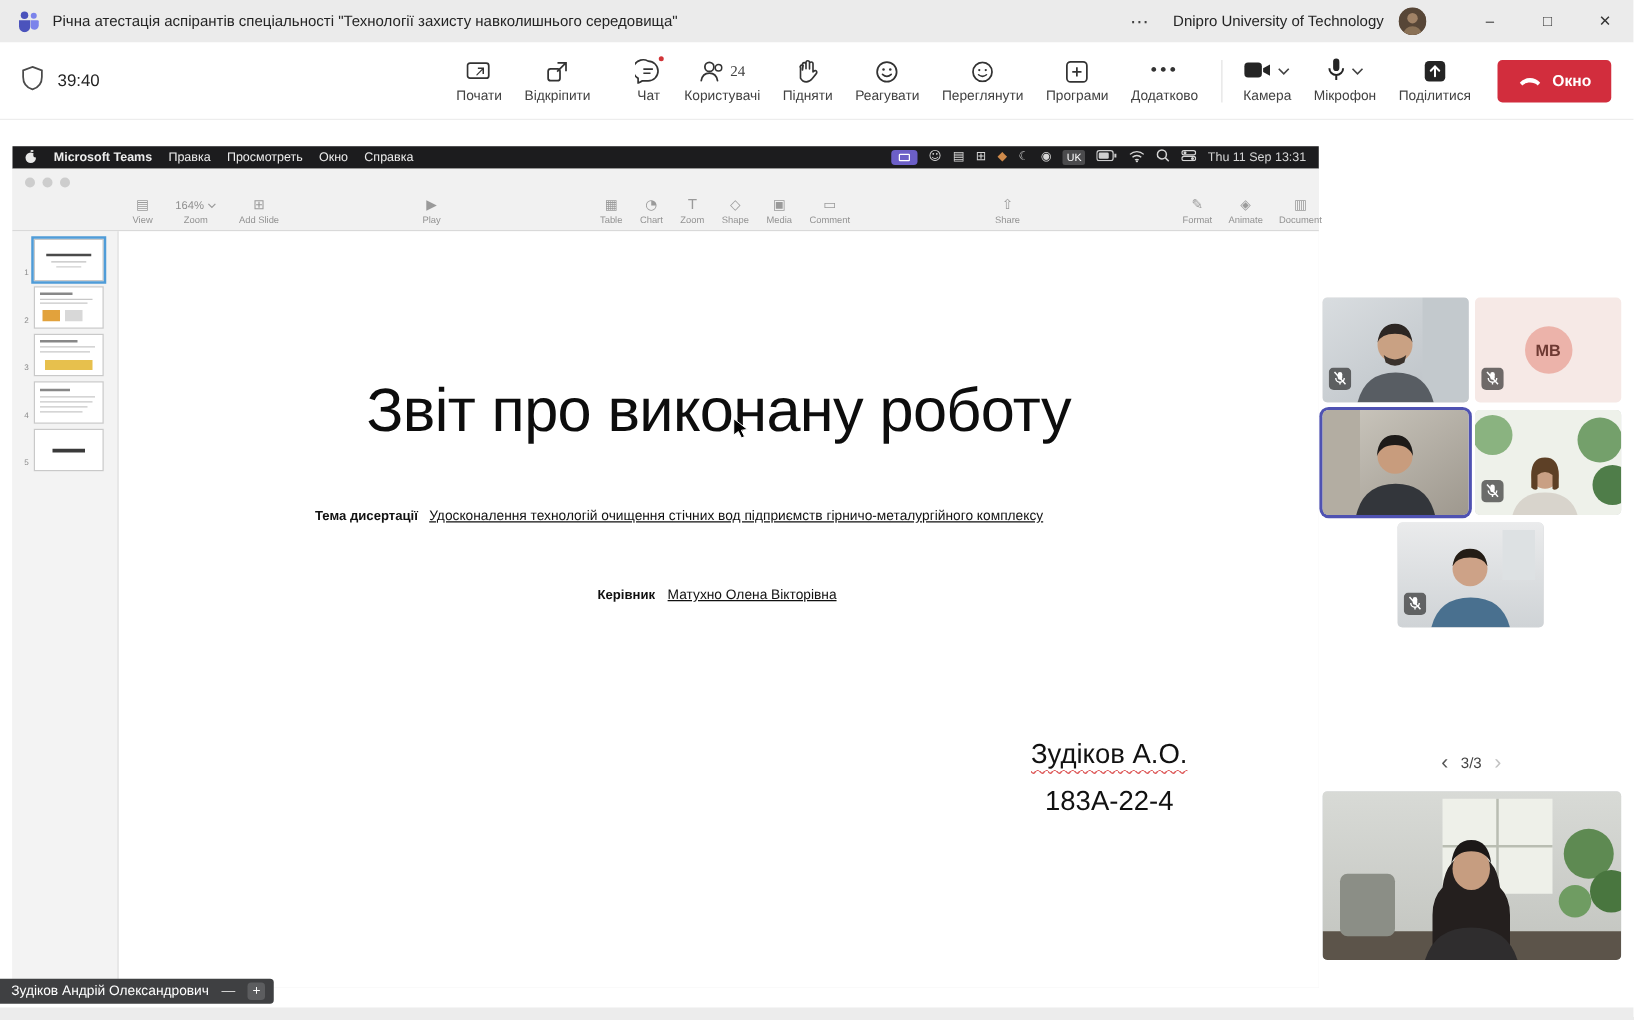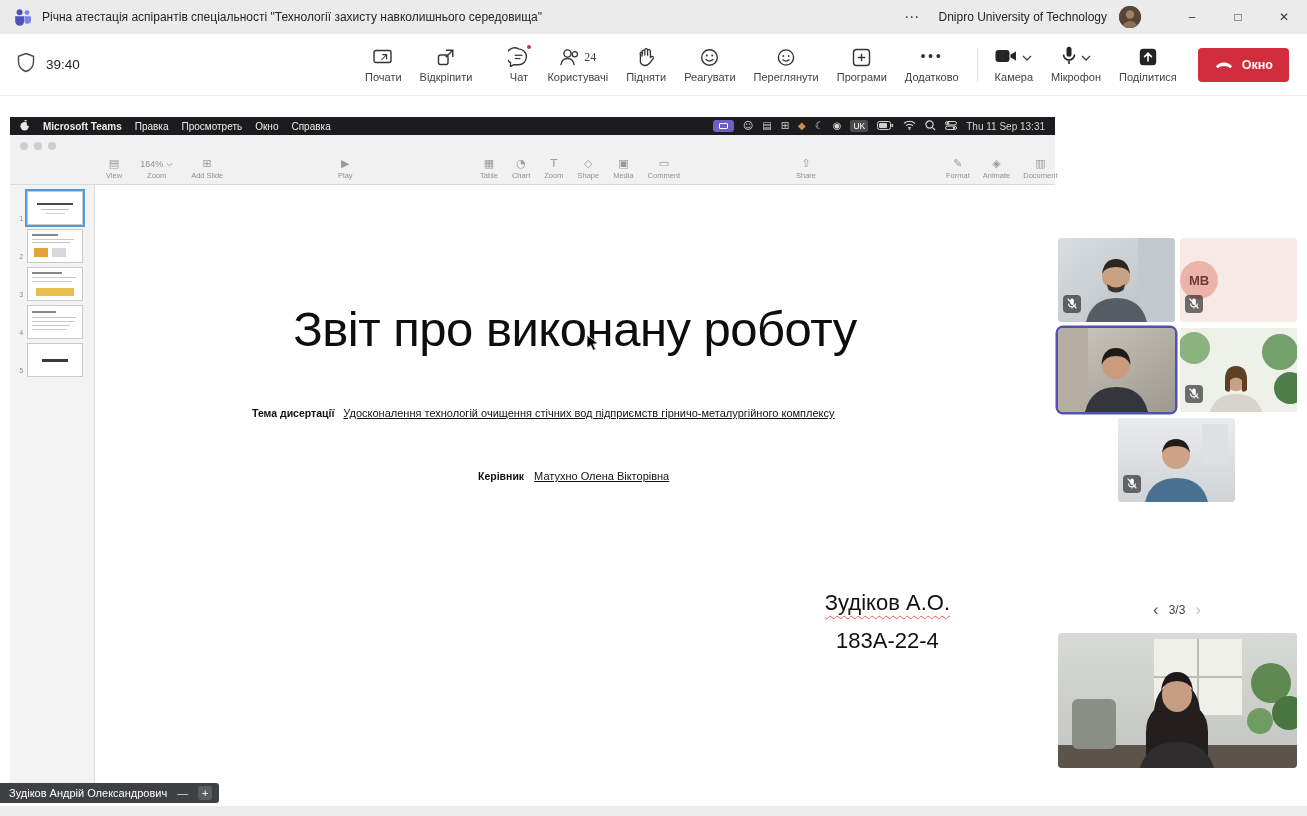--- a/index.html
+++ b/index.html
@@ -81,21 +81,21 @@
 
   
   .presenter-tag { position:absolute; left:0; top:783px; height:20px; background:#3f4042; color:#fff; font-size:11px; display:flex; align-items:center; gap:10px; padding:0 7px 0 9px; border-radius:0 3px 3px 0; z-index:6; }
   .zo { color:#dcdcdc; }
   .zi { width:14px; height:14px; background:#5c5d5f; border-radius:3px; display:flex; align-items:center; justify-content:center; font-size:11px; color:#fff; }
 
   
   .tile { position:absolute; width:117px; height:84px; border-radius:4px; overflow:hidden; background:#d7d9db; }
   .tile svg.scene { position:absolute; inset:0; width:100%; height:100%; }
   .t1 { left:1058px; top:238px; }
-  .t2 { left:1180px; top:238px; background:#f6e9e6; display:flex; align-items:center; justify-content:flex-start; }
+  .t2 { left:1180px; top:238px; background:#f6e9e6; display:flex; align-items:center; justify-content:center; }
   .t3 { left:1058px; top:328px; border-radius:5px; box-shadow:0 0 0 2.5px #4f52b2; }
   .t4 { left:1180px; top:328px; }
   .t5 { left:1118px; top:418px; }
   .mute { position:absolute; left:5px; bottom:5px; }
   .avatar-circle { width:38px; height:38px; border-radius:50%; background:#ecb3aa; display:flex; align-items:center; justify-content:center; font-size:13px; font-weight:700; color:#6e3a33; }
   .pager { position:absolute; left:1141px; top:603px; width:72px; display:flex; align-items:center; justify-content:center; gap:10px; font-size:12px; color:#424242; }
   .pg-prev { font-size:17px; color:#555; line-height:14px; }
   .pg-next { font-size:17px; color:#c2c2c2; line-height:14px; }
   .big { left:1058px; top:633px; width:239px; height:135px; }
 

